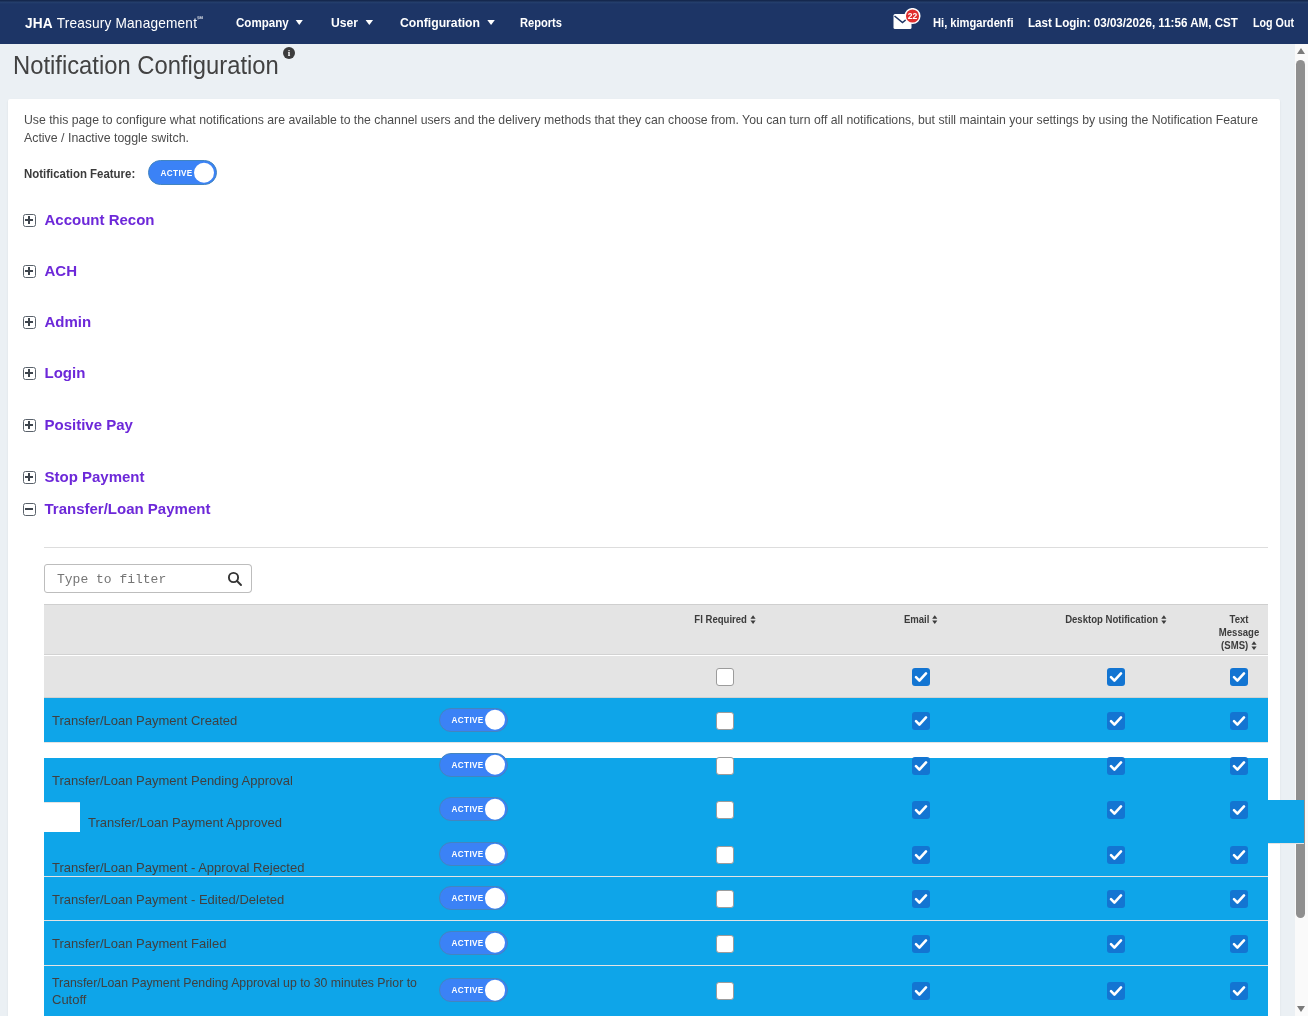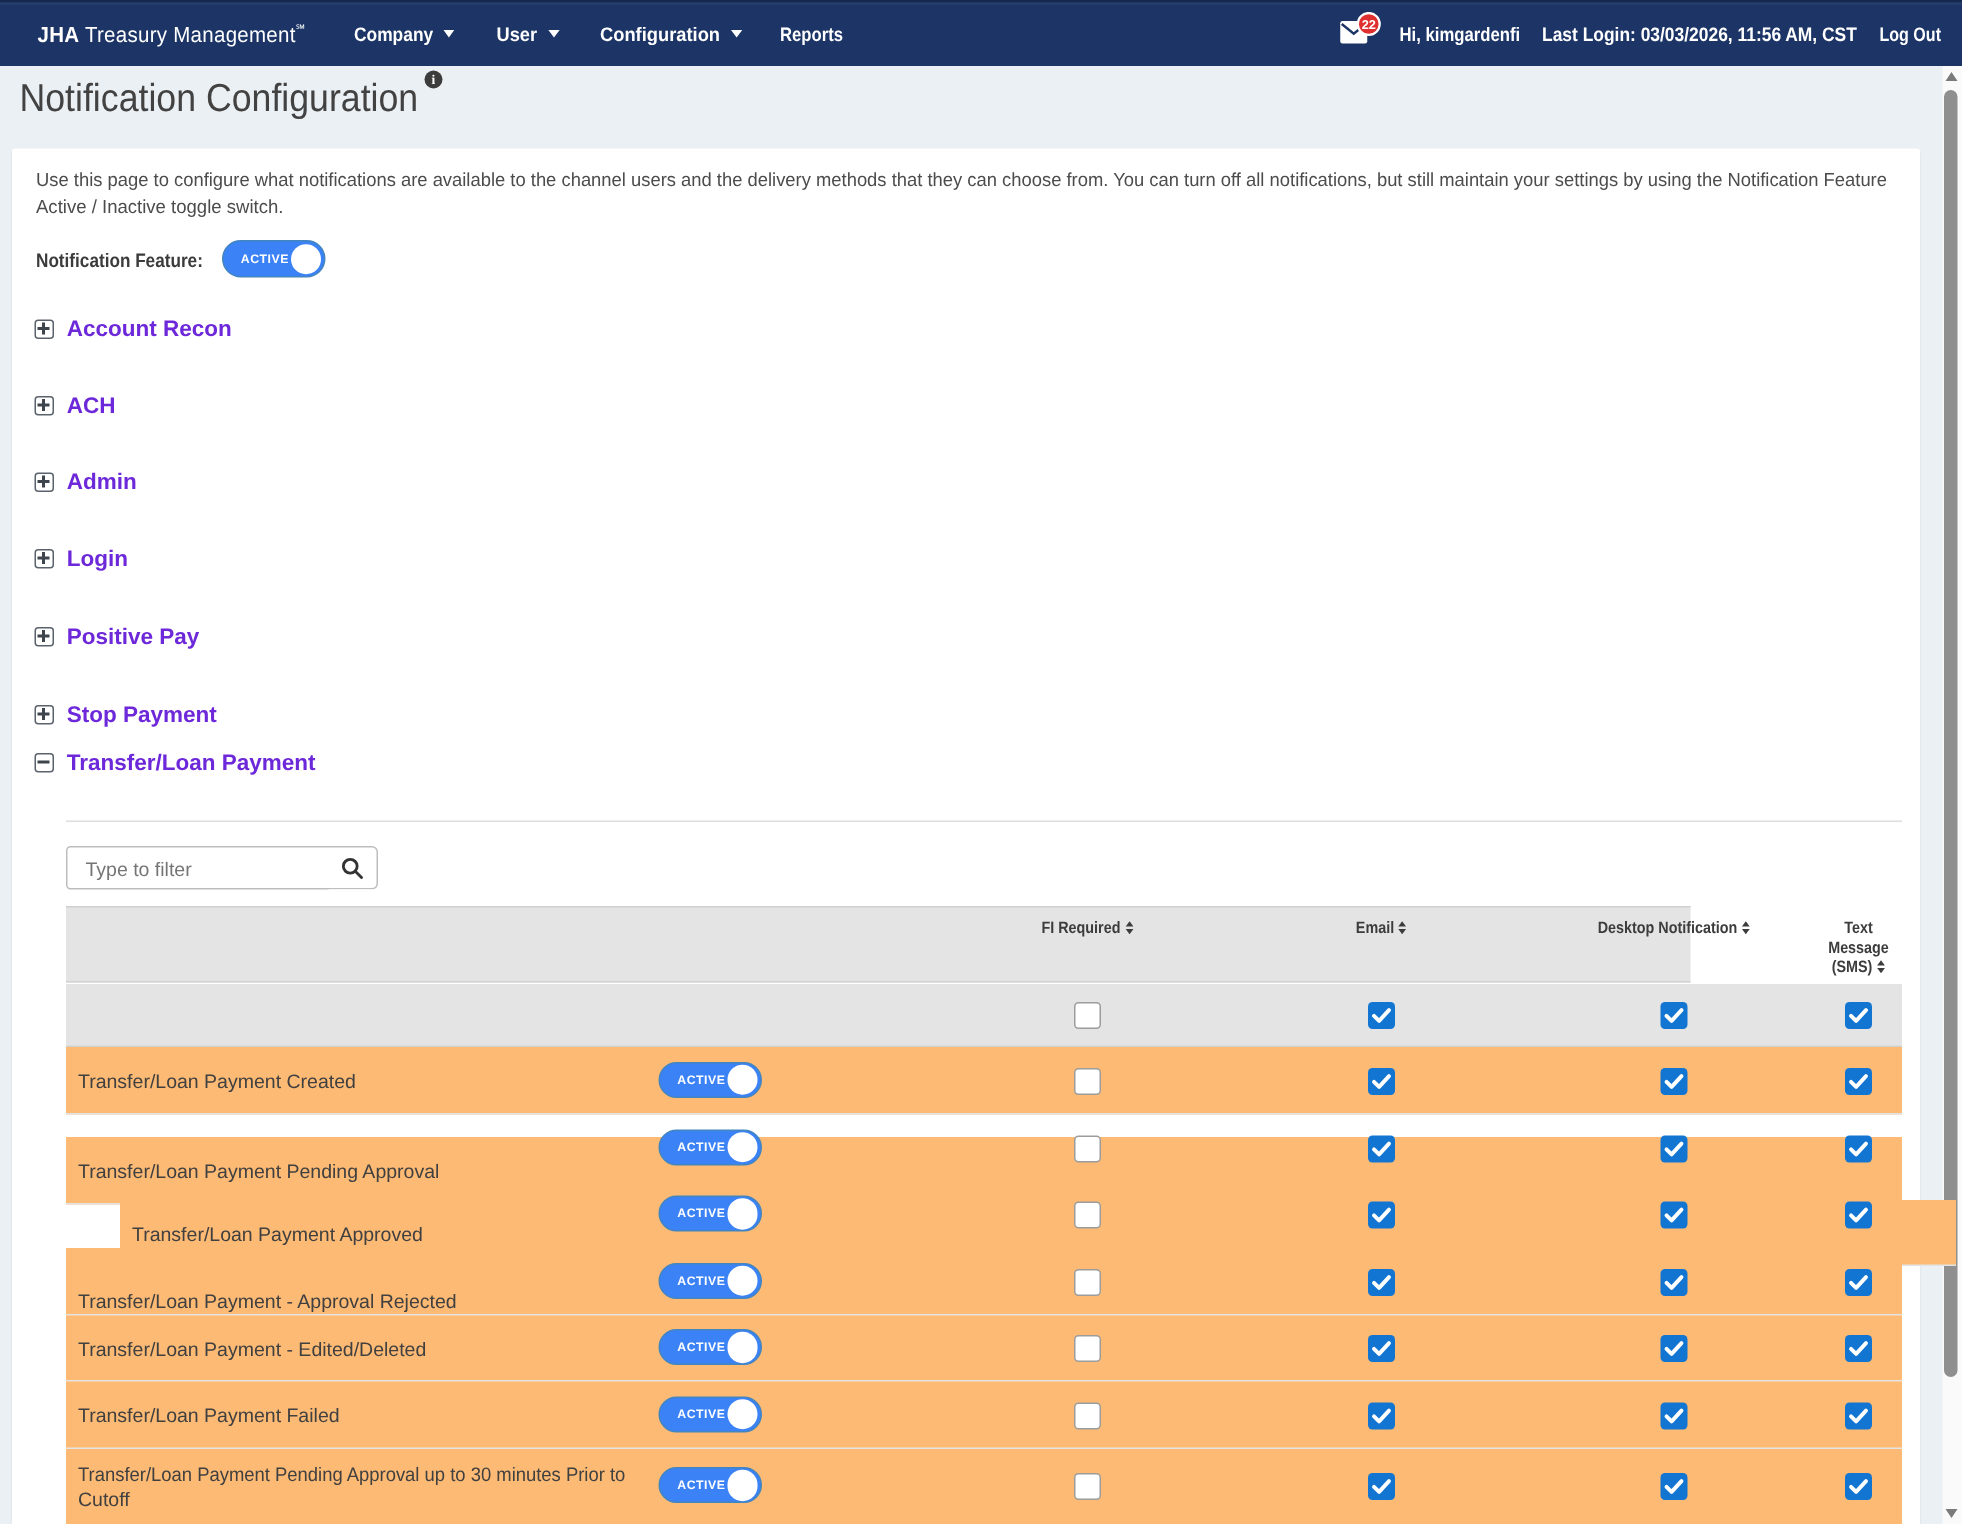--- a/index.html
+++ b/index.html
@@ -24,28 +24,28 @@
 .toggle .txt { position:absolute; left:11.5px; top:50%; transform:translateY(-50%); font-size:8.2px; font-weight:bold; color:#fff; letter-spacing:.35px; }
 .toggle .knob { position:absolute; right:2px; top:50%; transform:translateY(-50%); width:20.5px; height:20.5px; border-radius:50%; background:#fff; }
 .toggle.small { height:24px; }
 
 .sect { position:absolute; left:23px; white-space:nowrap; }
 .sicon { display:inline-block; width:12.5px; height:12.5px; border:1.2px solid #5a626b; border-radius:2.5px; position:relative; vertical-align:-1.5px; }
 .sicon::before { content:""; position:absolute; left:1.4px; right:1.4px; top:4.4px; height:1.3px; background:#3e454d; }
 .sicon.plus::after { content:""; position:absolute; top:1.4px; bottom:1.4px; left:4.4px; width:1.3px; background:#3e454d; }
 .sect .stxt { font-size:15px; font-weight:bold; color:#6d28d9; margin-left:9px; }
 
-.filterbox { position:absolute; left:44px; top:564px; width:175px; height:29px; border:1px solid #bdbdbd; border-radius:3px 0 0 3px; background:#fff; }
+.filterbox { position:absolute; left:44px; top:564px; width:175px; height:29px; border:1px solid #bdbdbd; border-radius:3px 0 0 3px; background:#fff;font-family:Liberation Mono, monospace; }
 .filterbox span { position:absolute; left:12px; top:7px; font-size:13px; color:#757575; }
 .filterbtn { position:absolute; left:218px; top:564px; width:34px; height:29px; border:1px solid #bdbdbd; border-left:none; border-radius:0 4px 4px 0; background:#fff; }
 
-.thead1 { position:absolute; left:44px; top:604px; width:1083px; height:51px; background:#e4e4e4; border-top:1px solid #cfcfcf; border-bottom:1px solid #d2d2d2; }
+.thead1 { position:absolute; left:44px; top:604px; width:1224px; height:51px; background:#e4e4e4; border-top:1px solid #cfcfcf; border-bottom:1px solid #d2d2d2; }
 .thead2 { position:absolute; left:44px; top:656px; width:1224px; height:42px; background:#e4e4e4; border-bottom:1px solid #d2d2d2; }
 .hlabel { position:absolute; top:8px; font-size:11px; font-weight:bold; color:#3c3c3c; text-align:center; transform:translateX(-50%) scaleX(0.87); white-space:nowrap; }
-.row { position:absolute; left:44px; width:1224px; background:#fdba74; border-bottom:1px solid #e3e3e3; }
+.row { position:absolute; left:44px; width:1224px; background:#0ea5e9; border-bottom:1px solid #e3e3e3; }
 .rlabel { position:absolute; left:8px; font-size:13px; color:#404040; white-space:nowrap; }
 
 .cb { position:absolute; width:18px; height:18px; border-radius:3px; transform:translateX(-50%); }
 .cb.off { background:#fff; border:1.4px solid #9c9c9c; }
 .cb.on { background:#1375d2; }
 .cb.on svg { position:absolute; left:2px; top:2px; }
 
 .sorti { display:inline-block; vertical-align:-1px; margin-left:3px; }
 
 .sbtrack { position:absolute; left:1295px; top:44px; width:13px; height:972px; background:#fafafa; }

